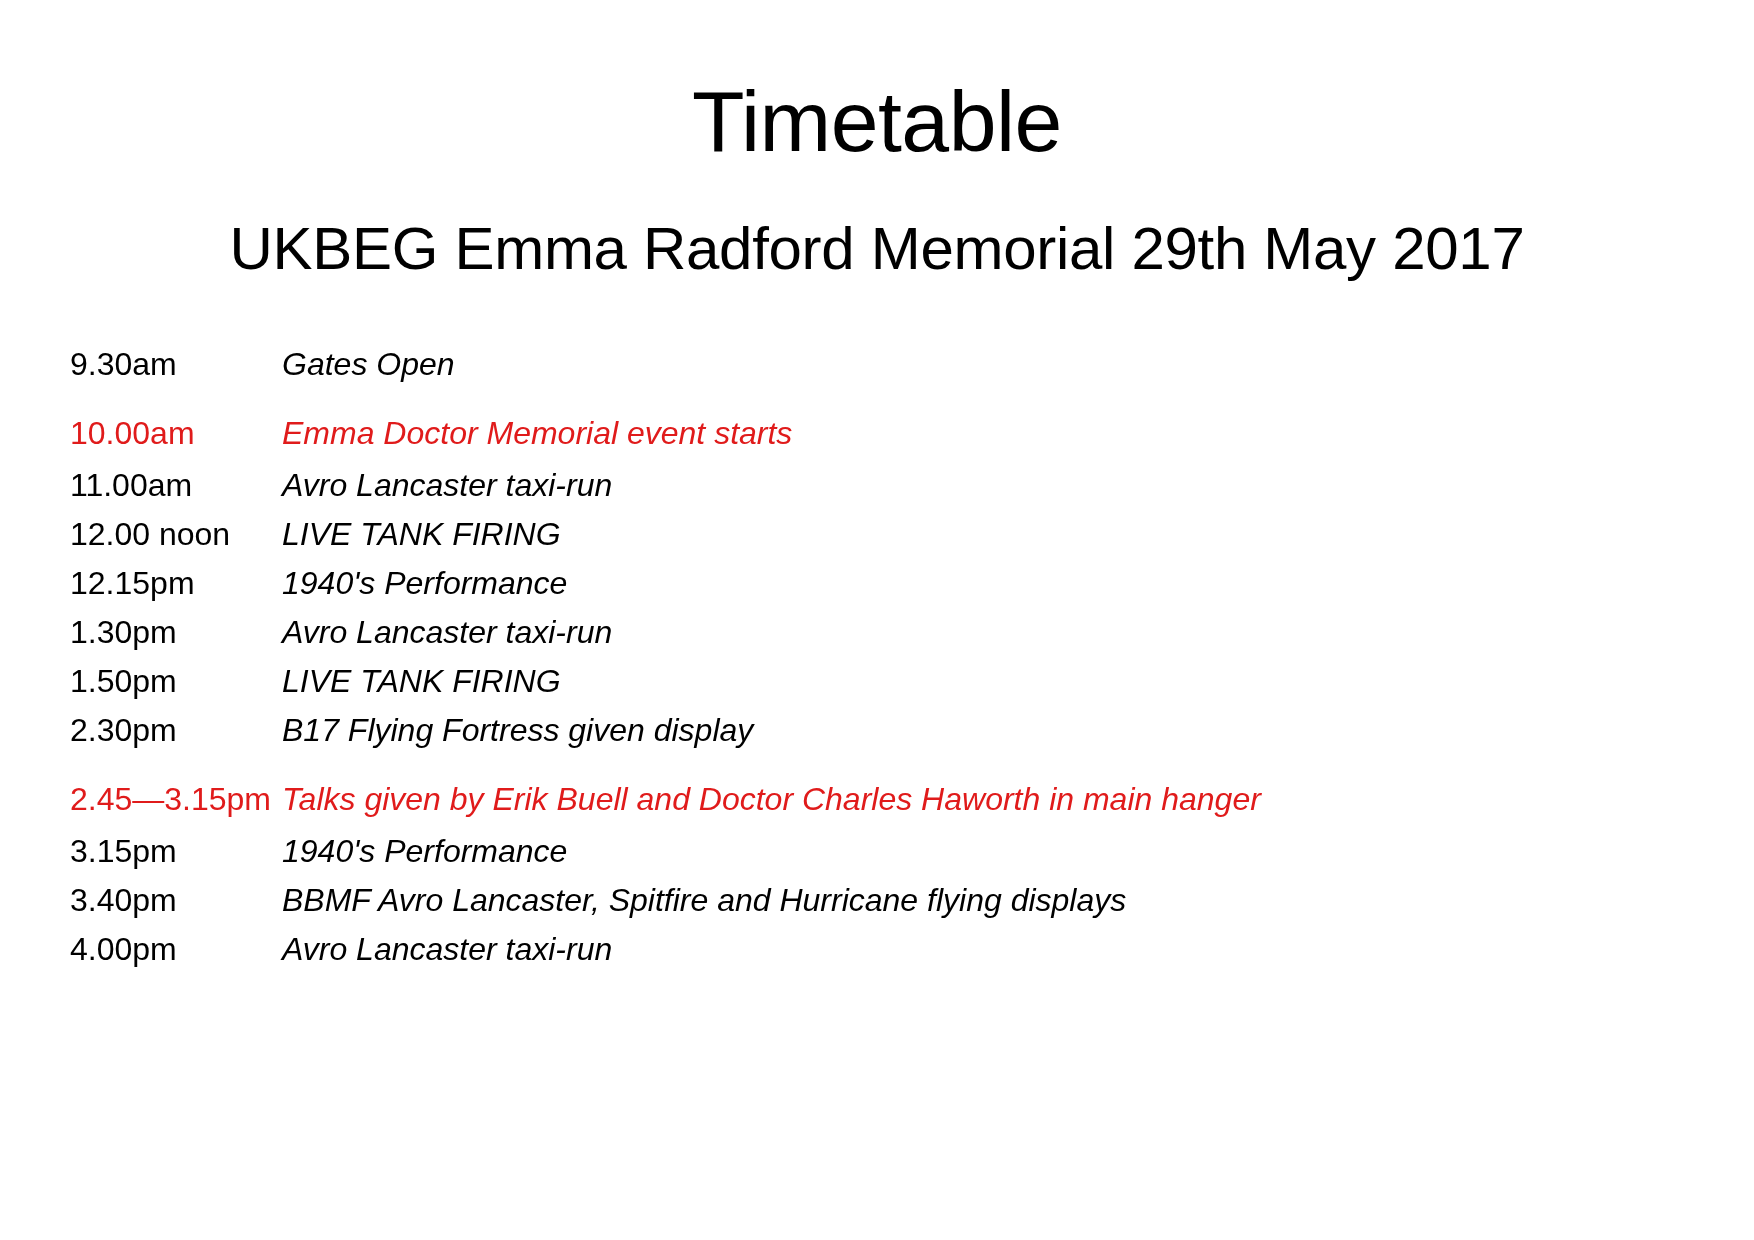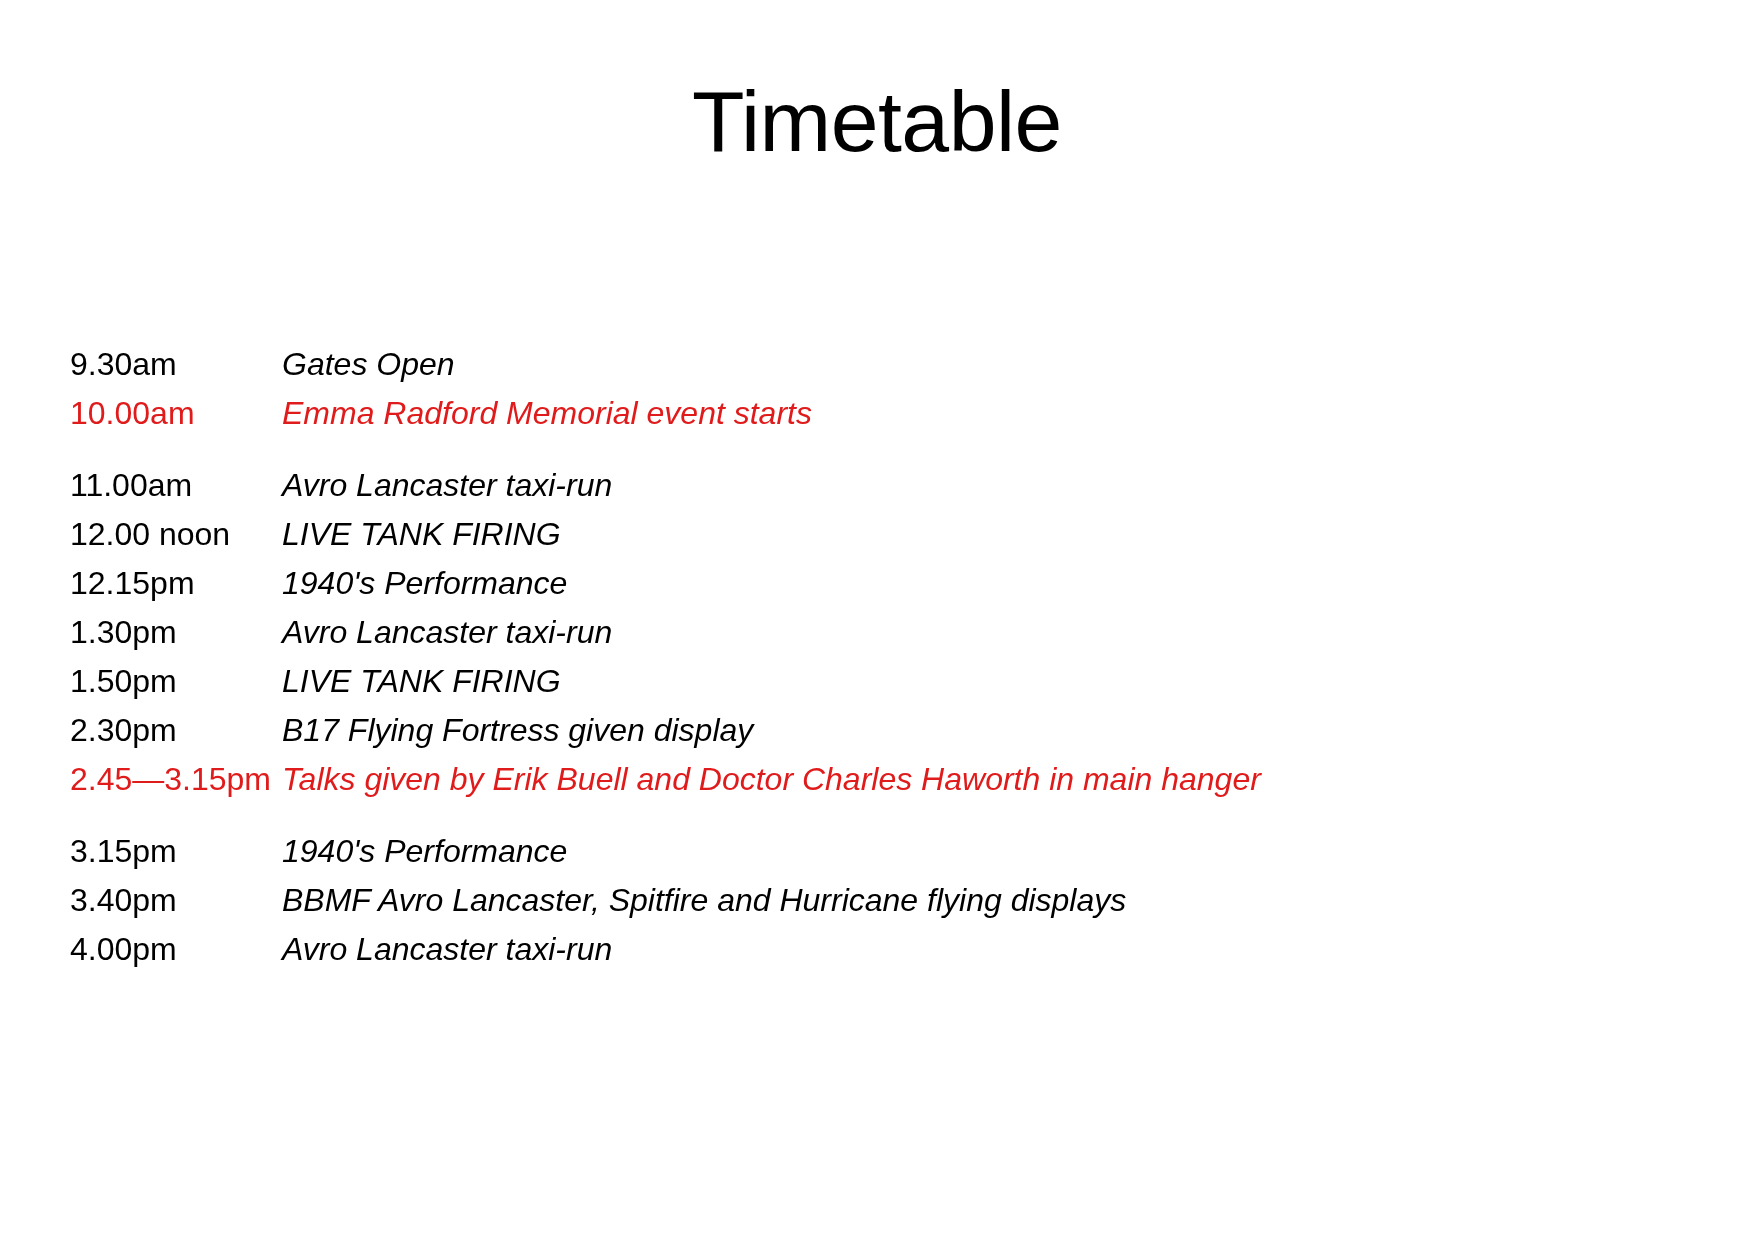--- a/index.html
+++ b/index.html
@@ -79,42 +79,44 @@
   .row .desc {
     flex: 1 1 auto;
     text-align: left;
     font-style: italic;
   }
 
   
   .row.highlight {
     color: #E01B1B;
     height: 72px;
+    align-items: center;
   }
   .row.highlight .time,
   .row.highlight .desc {
     color: #E01B1B;
   }
 </style>
 </head>
 <body style="background: rgb(255, 255, 255);">
 
 <div class="slide">
 
   <div class="title">Timetable</div>
 
+  <div class="subtitle">UKBEG Emma Radford Memorial 29th May 2017</div>
 
   <div class="schedule">
       <div class="row">
         <div class="time">9.30am</div>
         <div class="desc">Gates Open</div>
       </div>
       <div class="row highlight" style="color: rgb(224, 27, 27);">
         <div class="time">10.00am</div>
-        <div class="desc">Emma Radford Memorial event starts</div>
+        <div class="desc">Emma Doctor Memorial event starts</div>
       </div>
       <div class="row">
         <div class="time">11.00am</div>
         <div class="desc">Avro Lancaster taxi-run</div>
       </div>
       <div class="row">
         <div class="time">12.00 noon</div>
         <div class="desc">LIVE TANK FIRING</div>
       </div>
       <div class="row">

